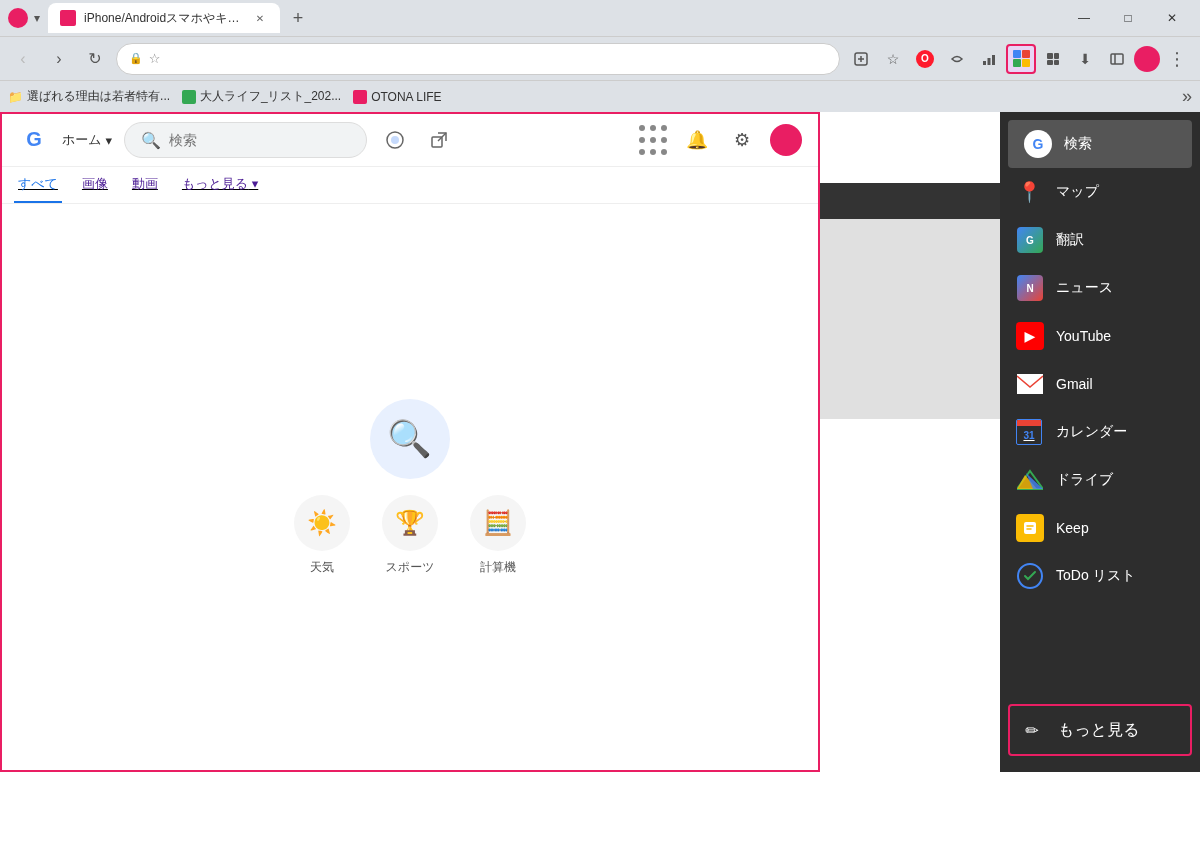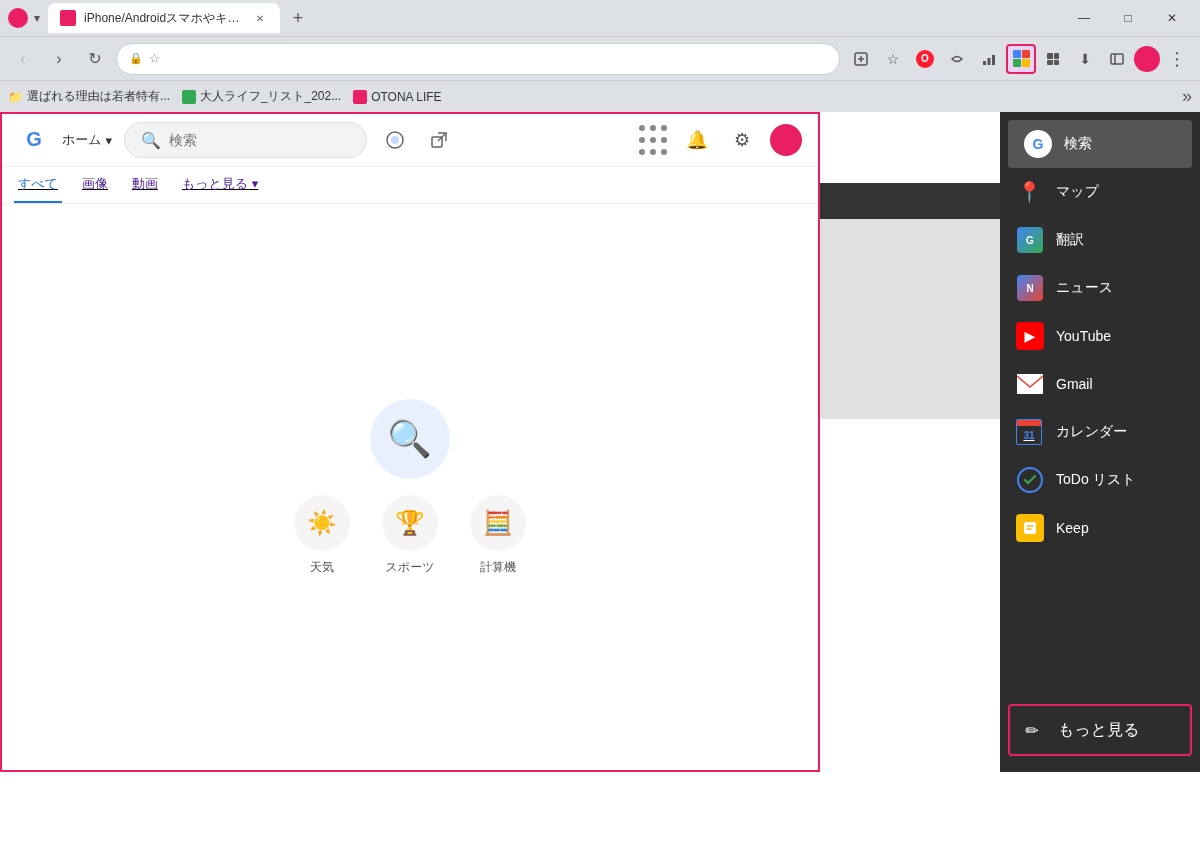--- a/index.html
+++ b/index.html
@@ -406,41 +406,51 @@
       <div class="app-menu-item">
         <div style="width:28px;height:28px;display:flex;align-items:center;justify-content:flex-start;text-decoration:underline;">
           <div style="width:26px;height:26px;border:1.5px solid #4285f4;border-radius:2px;display:flex;flex-direction:column;overflow:hidden;">
             <div style="background:#ea4335;height:6px;"></div>
             <div style="flex:1;display:flex;align-items:center;justify-content:center;font-size:10px;color:#4285f4;font-weight:bold;">31</div>
           </div>
         </div>
         <span>カレンダー</span>
       </div>
 
+      <div class="app-menu-item">
+        <div style="width:28px;height:28px;display:flex;align-items:center;justify-content:center;">
+          <svg width="26" height="22" viewBox="0 0 26 22">
+            <path d="M13 2 L26 20 L0 20Z" fill="none" stroke="#34a853" stroke-width="2"></path>
+            <path d="M0 20 L8 6 L20 20Z" fill="#fbbc04" opacity="0.8"></path>
+            <path d="M9 4 L26 20 L16 20Z" fill="#4285f4" opacity="0.8"></path>
+          </svg>
+        </div>
+        <span>ドライブ</span>
+      </div>
+
+      <div class="app-menu-item">
+        <div style="width:28px;height:28px;background:#fbbc04;border-radius:4px;display:flex;align-items:center;justify-content:center;">
+          <svg width="16" height="16" viewBox="0 0 16 16">
+            <rect x="2" y="2" width="12" height="12" rx="2" fill="white"></rect>
+            <path d="M5 6 L11 6 M5 9 L9 9" stroke="#fbbc04" stroke-width="1.5" stroke-linecap="round"></path>
+          </svg>
+        </div>
+        <span>Keep</span>
+      </div>
 
       <div class="app-menu-item">
         <div style="width:28px;height:28px;display:flex;align-items:center;justify-content:center;">
           <svg width="26" height="26" viewBox="0 0 26 26">
             <circle cx="13" cy="13" r="12" stroke="#4285f4" stroke-width="2" fill="none"></circle>
             <path d="M8 13 L11 16 L18 9" stroke="#34a853" stroke-width="2" fill="none" stroke-linecap="round"></path>
           </svg>
         </div>
         <span>ToDo リスト</span>
       </div>
 
-      <div class="app-menu-item">
-        <div style="width:28px;height:28px;background:#fbbc04;border-radius:4px;display:flex;align-items:center;justify-content:center;">
-          <svg width="16" height="16" viewBox="0 0 16 16">
-            <rect x="2" y="2" width="12" height="12" rx="2" fill="white"></rect>
-            <path d="M5 6 L11 6 M5 9 L9 9" stroke="#fbbc04" stroke-width="1.5" stroke-linecap="round"></path>
-          </svg>
-        </div>
-        <span>Keep</span>
-      </div>
-
       <div style="flex:1;"></div>
 
       <div style="border: 2px solid #e91e63; margin: 8px; border-radius: 4px; display:flex; align-items:center; gap:12px; padding:10px 8px; cursor:pointer; color:#fff;">
         <div style="width:28px;height:28px;display:flex;align-items:center;justify-content:center;font-size:16px;">✏</div>
         <span>もっと見る</span>
       </div>
     </div>
 
   </div>
 </div>

